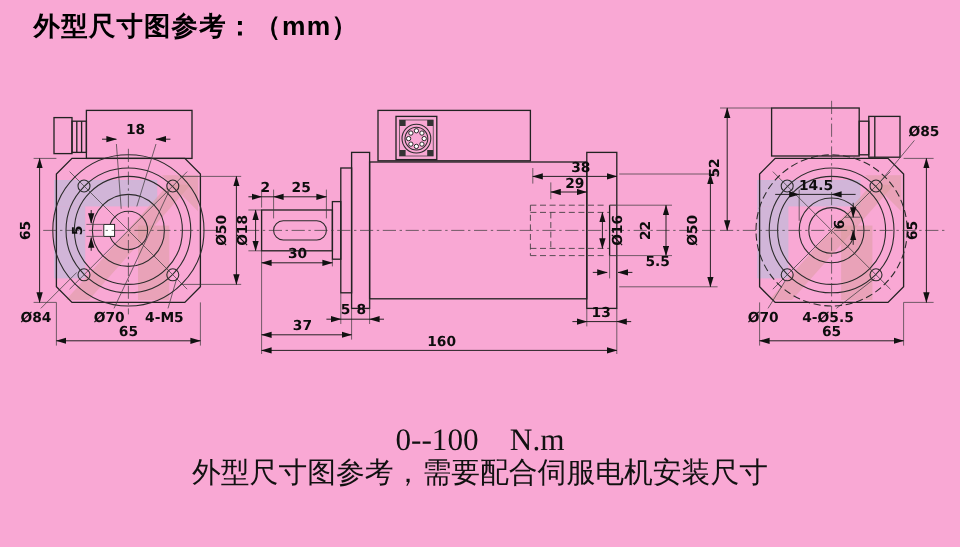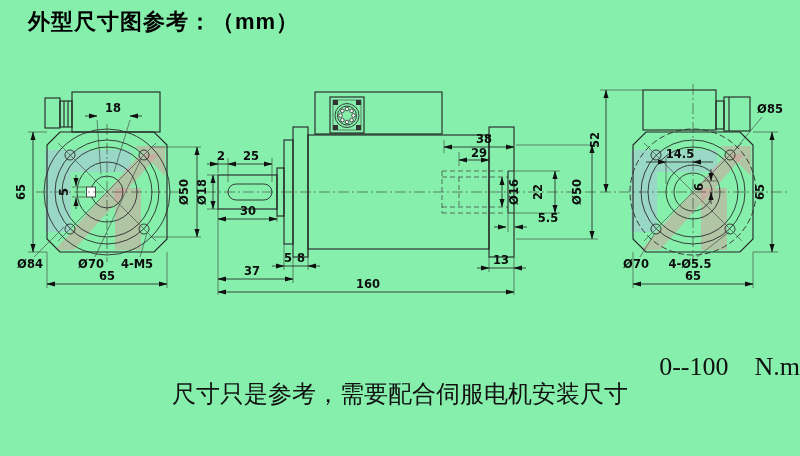--- a/index.html
+++ b/index.html
@@ -1,20 +1,20 @@
 <!DOCTYPE html>
 <html><head>
 <meta charset="utf-8">
 <style>
   html,body{margin:0;padding:0;background:#fff;}
-  .stage{position:relative;width:800px;height:456px;background:#86efac;overflow:hidden;
+  .stage{position:relative;width:800px;height:456px;background:#f9a8d4;overflow:hidden;
          font-family:"Liberation Sans",sans-serif;color:#111;}
   .title{position:absolute;left:28px;top:7px;font:700 22px "Liberation Sans",sans-serif;
          letter-spacing:1px;color:#000;}
-  .torque{position:absolute;left:0;top:349px;width:100%;text-align:right;
+  .torque{position:absolute;left:0;top:349px;width:100%;text-align:center;
           font:26px "Liberation Serif",serif;color:#111;white-space:pre;}
   .note{position:absolute;left:0;top:378px;width:100%;text-align:center;
         font:24px "Liberation Serif",serif;color:#111;}
   .assembly{position:absolute;left:28px;top:412px;font:700 22px "Liberation Sans",sans-serif;color:#000;}
   svg.draw{position:absolute;left:0;top:80px;}
   
   .o{fill:none;stroke:#222;stroke-width:1.1;}            
   .c{fill:none;stroke:#2b2b2b;stroke-width:.9;}          
   .cd{fill:none;stroke:#2b2b2b;stroke-width:.9;stroke-dasharray:6 3;}
   .t{fill:none;stroke:#3a3a3a;stroke-width:.6;}          
@@ -269,14 +269,14 @@
       <text class="dt" x="690" y="188">4-Ø5.5</text>
 
       <line class="t" x1="633" y1="172" x2="633" y2="208"></line>
       <line class="t" x1="753" y1="172" x2="753" y2="208"></line>
       <line class="d" x1="633" y1="204" x2="753" y2="204" marker-start="url(#m)" marker-end="url(#m)"></line>
       <text class="dt" x="693" y="200">65</text>
     </g>
   </svg>
 
   <div class="torque">0--100　N.m</div>
-  <div class="note">尺寸只是参考，需要配合伺服电机安装尺寸</div>
+  <div class="note">外型尺寸图参考，需要配合伺服电机安装尺寸</div>
 </div>
 
 </body></html>

